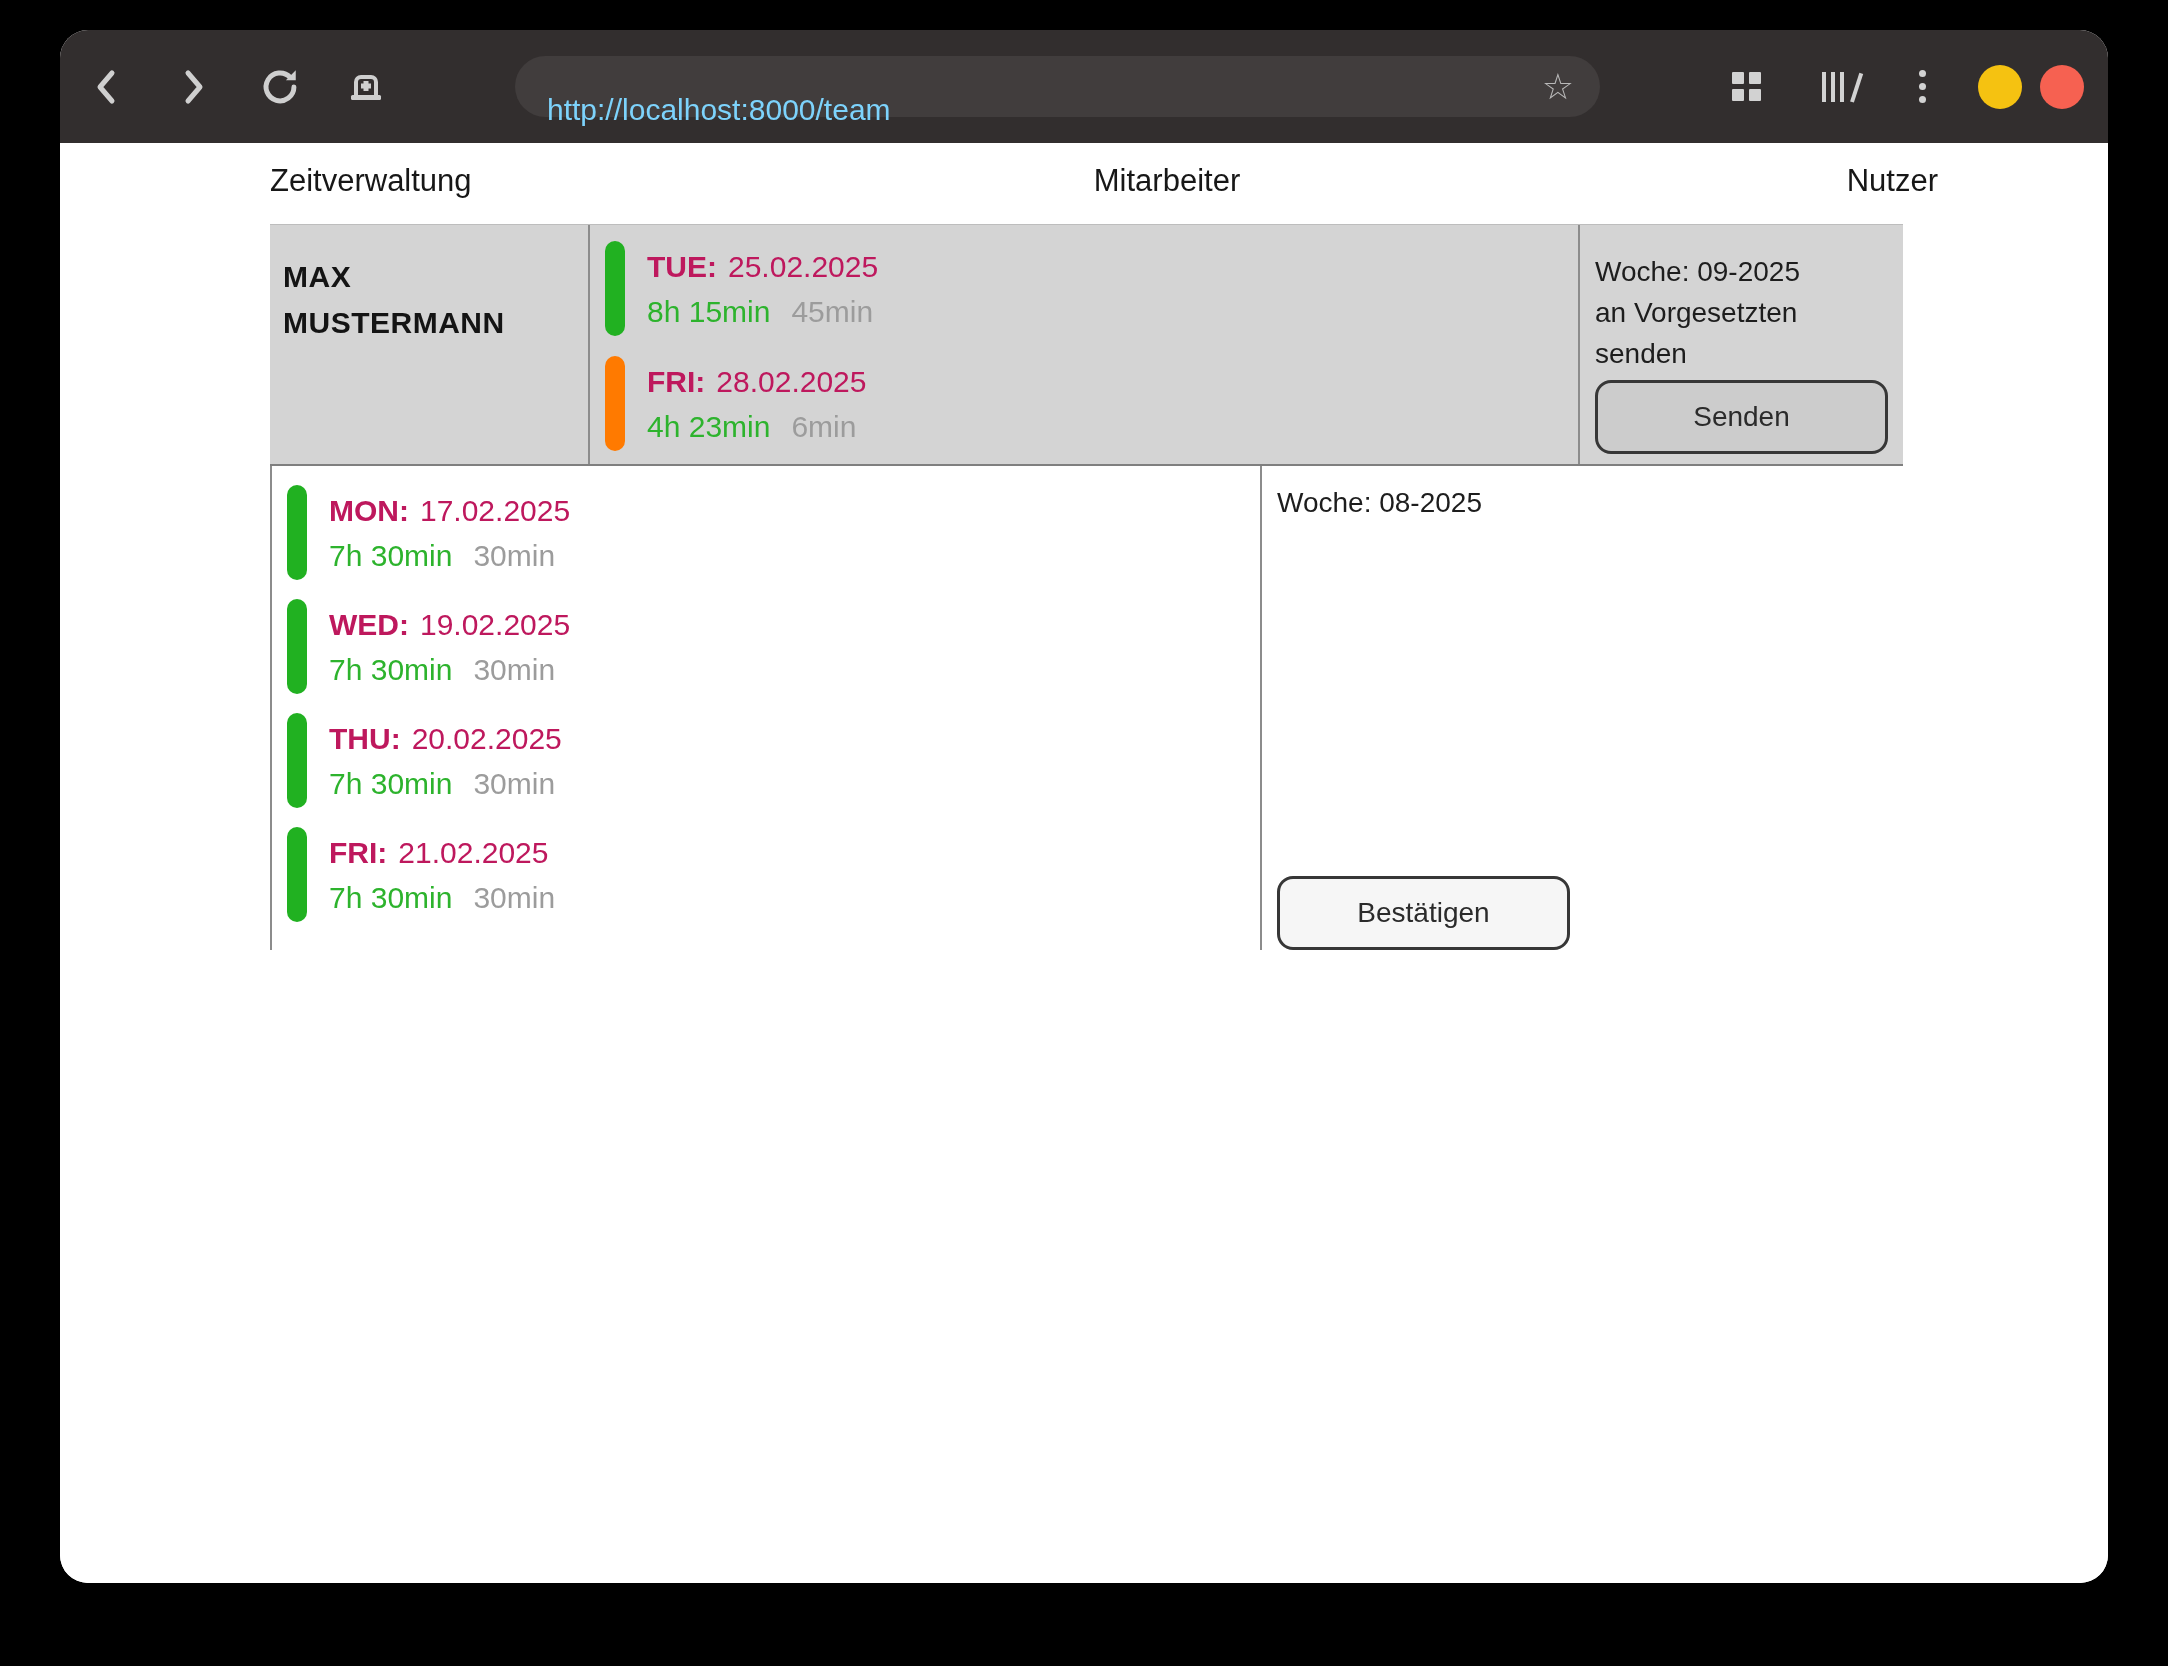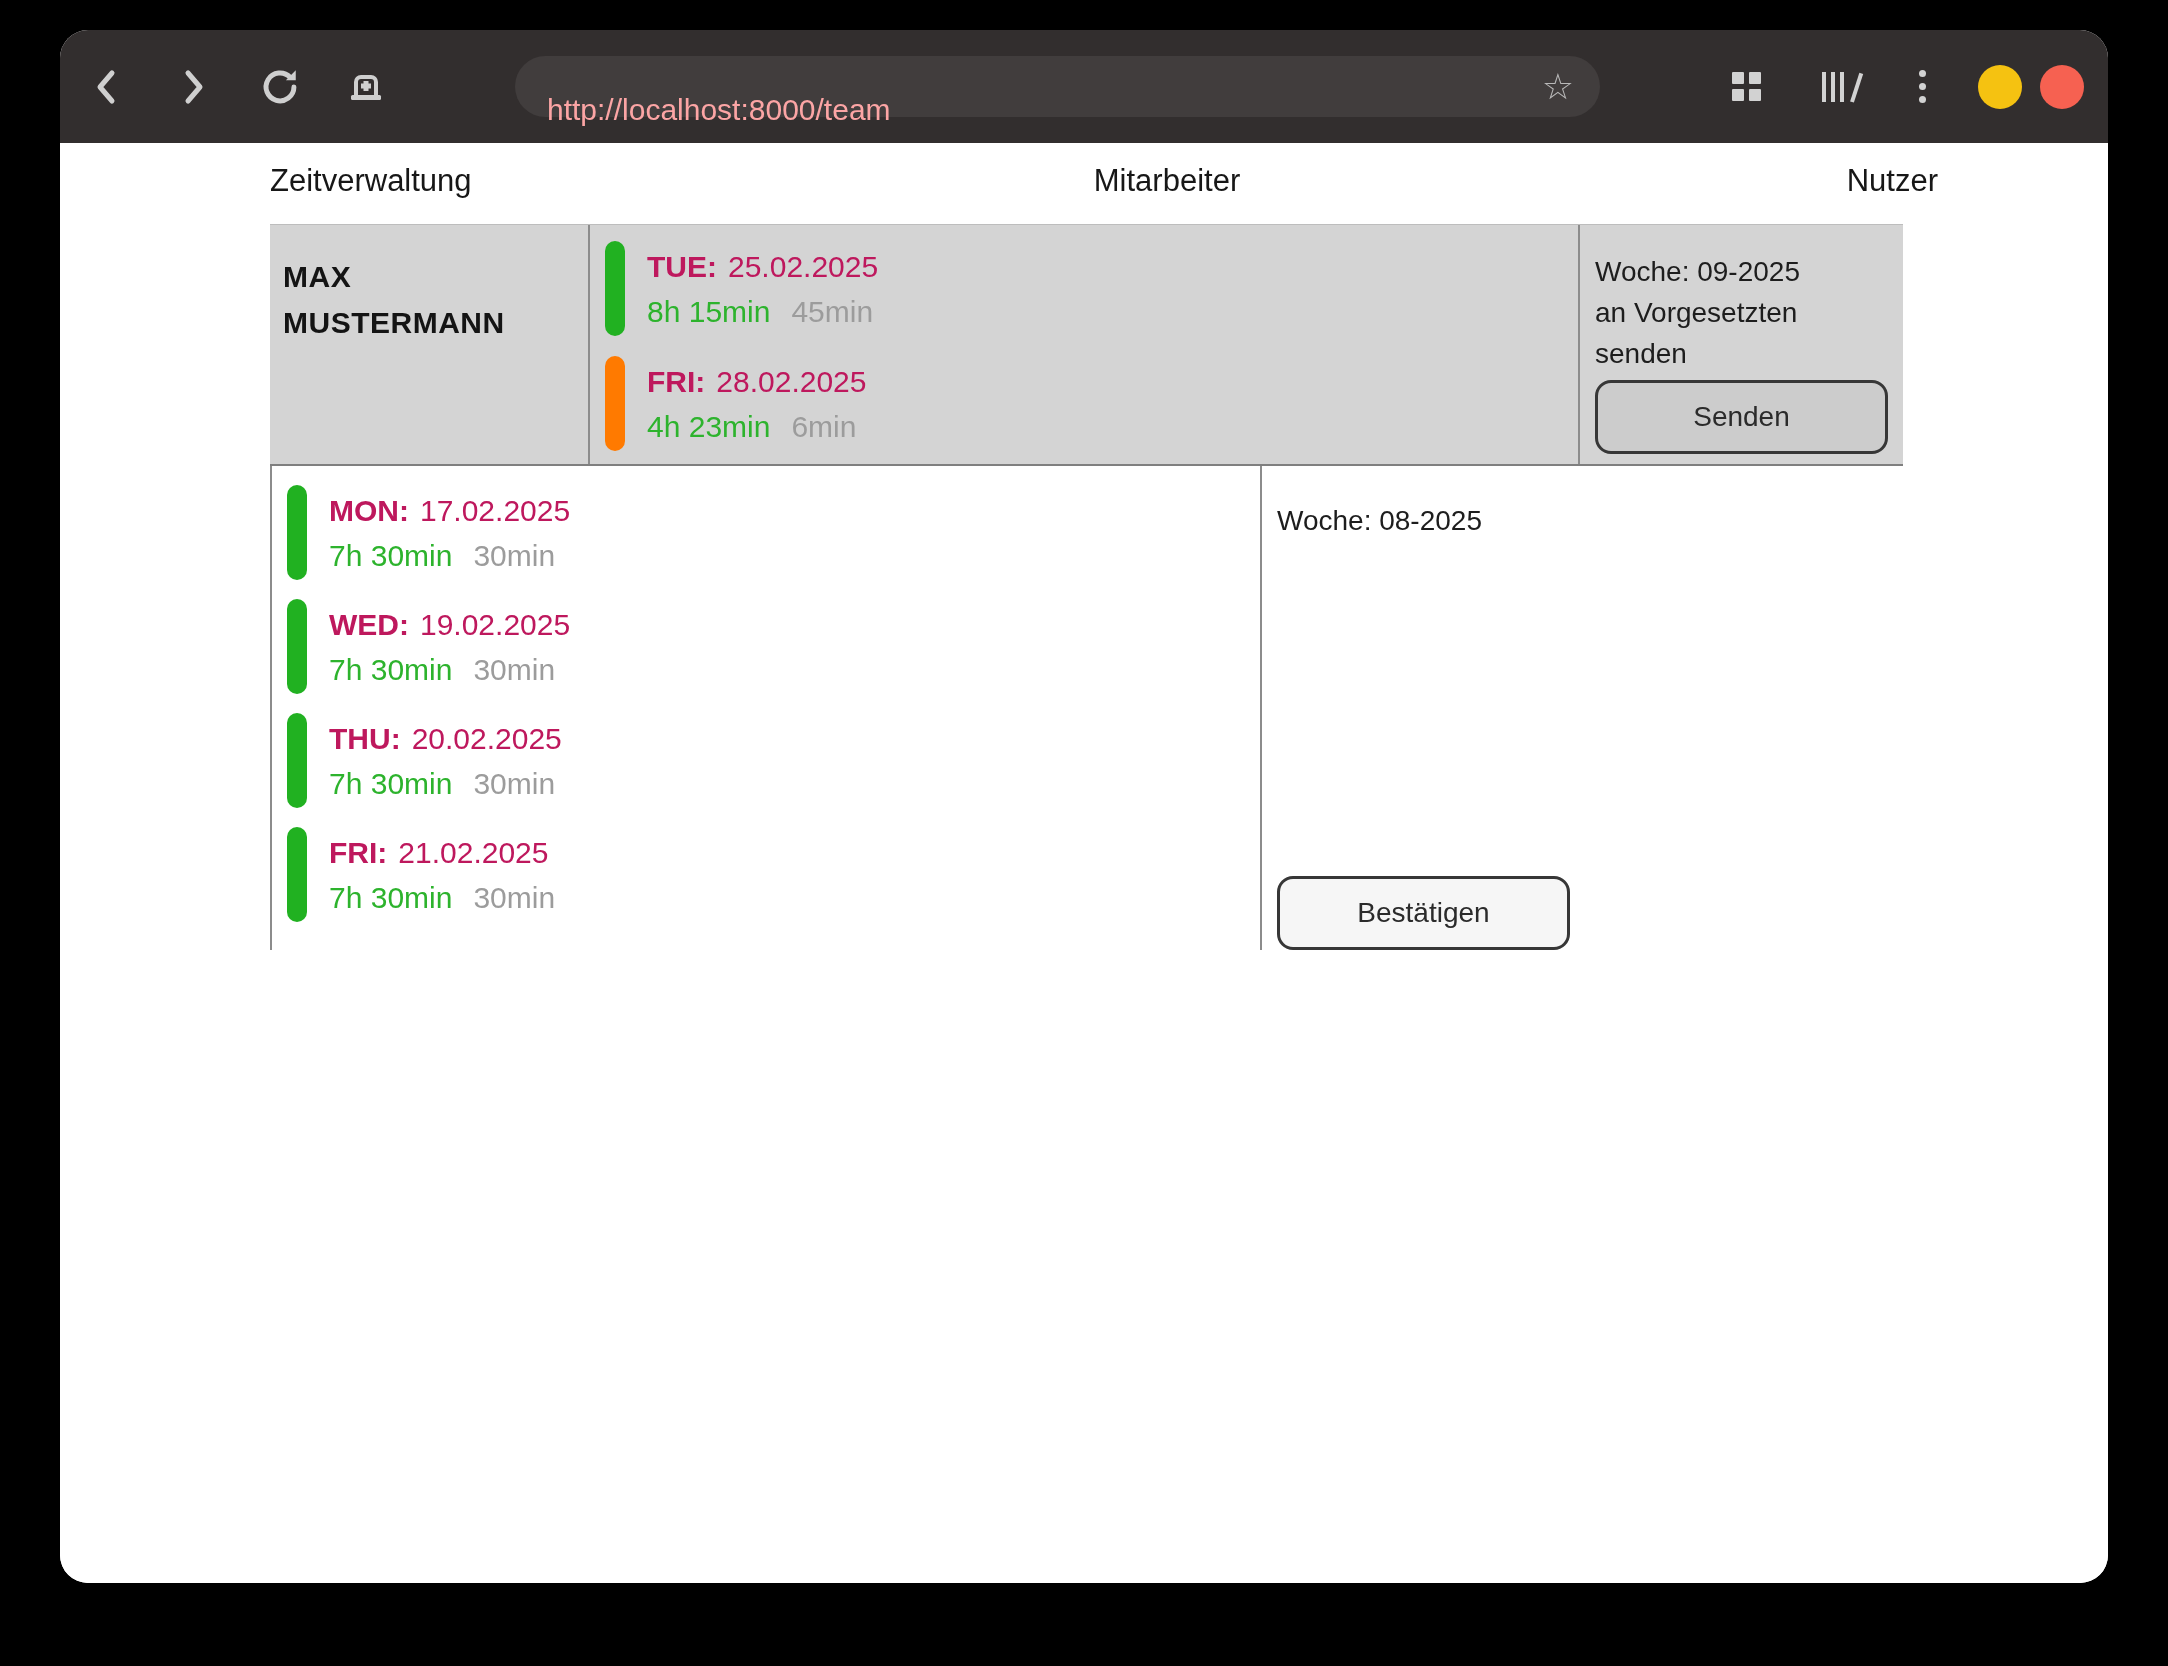--- a/index.html
+++ b/index.html
@@ -13,21 +13,21 @@
 
   
   .toolbar { position:relative; height:113px; background:var(--toolbar_bg,#322e2e); }
   .tb-btn { position:absolute; top:50%; transform:translateY(-50%); width:48px; height:48px;
             display:flex; align-items:center; justify-content:center;
             background:transparent; border:none; cursor:pointer; }
   .tb-btn svg { display:block; }
   .urlbar { position:absolute; left:455px; top:26px; width:1085px; height:61px;
             background:var(--urlbar_bg,#413d3d); border-radius:31px;
             display:flex; align-items:center; padding:0 26px 0 32px; }
-  .url-text { color:#fca5a5; font-size:30px; flex:1; white-space:nowrap; overflow:hidden;margin-top:46px; }
+  .url-text { color:#7dd3fc; font-size:30px; flex:1; white-space:nowrap; overflow:hidden;margin-top:46px; }
   .star { font-size:36px; color:#b9b9b9; line-height:1; cursor:pointer; }
   .grid-icon { display:grid; grid-template-columns:12px 12px; grid-template-rows:12px 12px; gap:5px; }
   .grid-icon span { background:#d2d2d2; border-radius:1px; }
   .lib-icon { position:relative; width:40px; height:34px; }
   .lib-icon i { position:absolute; top:2px; width:4px; height:30px; background:#d2d2d2; }
   .kebab { display:flex; flex-direction:column; gap:6px; }
   .kebab i { width:7px; height:7px; border-radius:50%; background:#d2d2d2; }
   .win-dot { position:absolute; top:50%; transform:translateY(-50%); width:44px; height:44px;
              border-radius:50%; border:none; cursor:pointer; }
 
@@ -41,21 +41,21 @@
   .table { position:absolute; left:210px; top:81px; width:1633px; }
   .row { display:flex; width:100%; }
   .row-max { height:242px; background:var(--row_bg,#d4d4d4);
              border-top:1px solid #bdbdbd; border-bottom:2px solid #7f7f7f; }
   .row-marie { height:484px; background:#fff; }
   .col-name { width:318px; padding:29px 14px 0 13px; }
   .col-entries { width:990px; border-left:2px solid var(--divider,#8c8c8c); padding:16px 0 0 15px; }
   .row-marie .col-entries { padding-top:19px; }
   .col-panel { width:325px; border-left:2px solid var(--divider,#8c8c8c);
                padding:26px 15px 0 15px; display:flex; flex-direction:column; }
-  .row-marie .col-panel { padding-top:35px; }
+  .row-marie .col-panel { padding-top:17px; }
 
   .emp-name { font-size:30px; font-weight:700; line-height:46px; letter-spacing:.5px; color:#141414; }
   .emp-sub  { font-size:27px; line-height:38px; margin-top:8px; color:#1c1c1c; }
   .emp-total{ font-size:30px; line-height:40px; margin-top:2px; color:var(--green_text,#2db32d); }
 
   .entry { display:flex; height:95px; margin-bottom:20px; }
   .row-marie .entry { margin-bottom:19px; }
   .bar { width:20px; height:95px; border-radius:10px; flex:0 0 20px; margin-right:22px; }
   .entry-text { padding-top:2px; }
   .l1 { font-size:30px; line-height:47px; color:#be185d; white-space:nowrap; }

